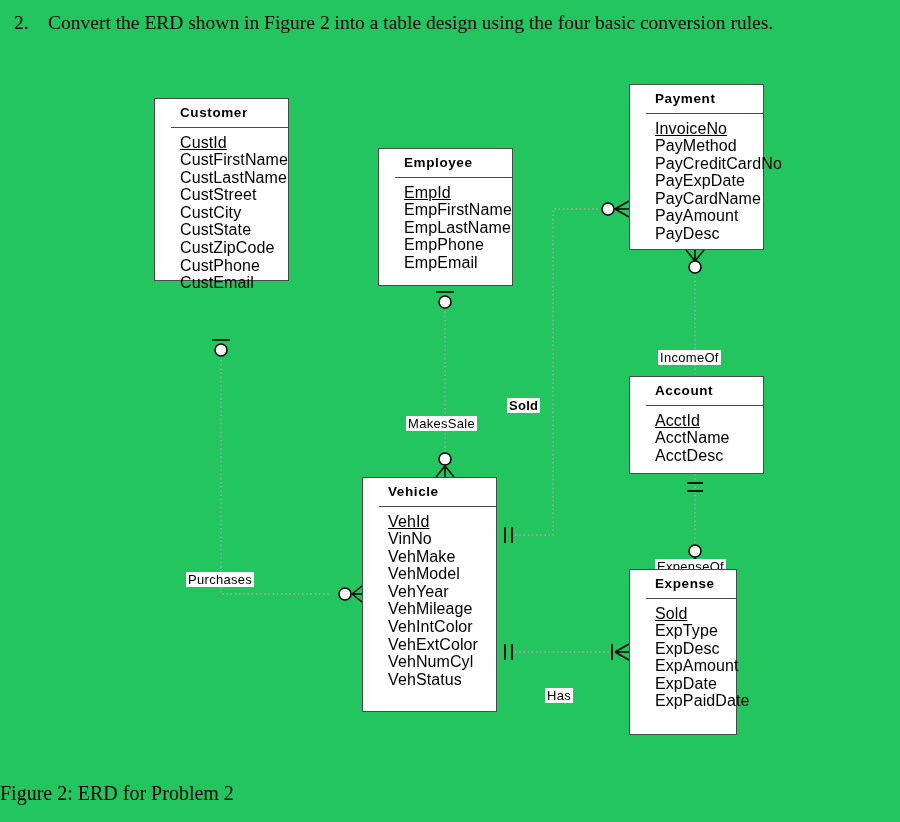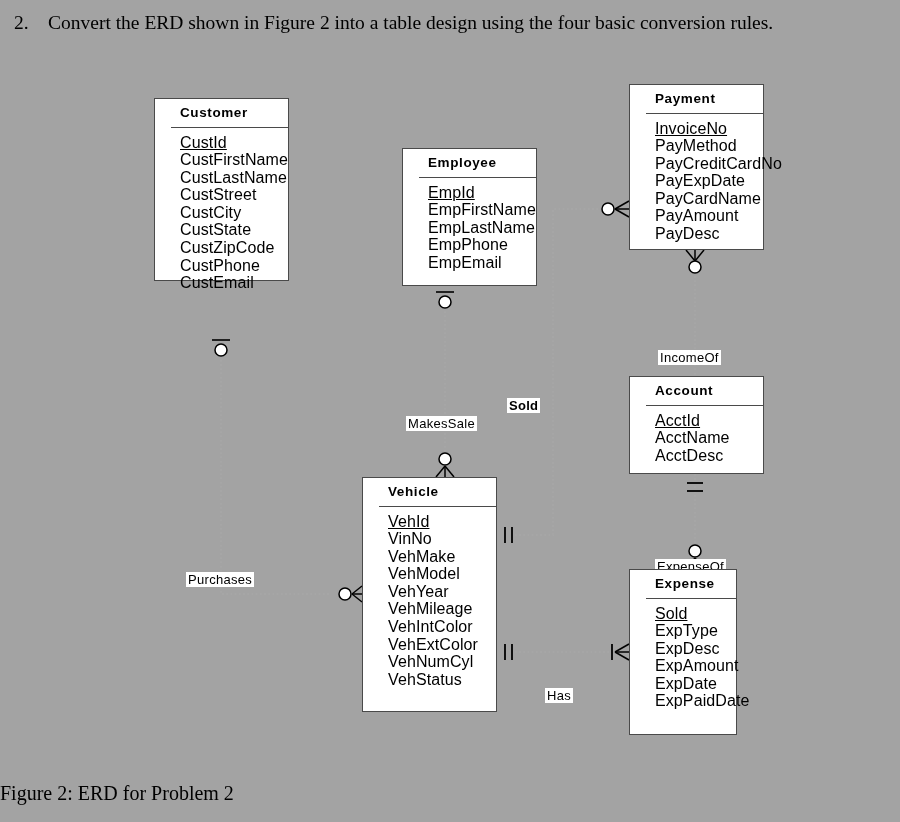--- a/index.html
+++ b/index.html
@@ -5,21 +5,21 @@
 <style>
   html, body {
     margin: 0;
     padding: 0;
     background: #ffffff;
   }
   #page {
     position: relative;
     width: 900px;
     height: 822px;
-    background: #a3a3a3;
+    background: #22c55e;
     overflow: hidden;
     font-family: "Liberation Sans", sans-serif;
   }
 
   
   #question {
     position: absolute;
     left: 14px;
     top: 12px;
     width: 880px;
@@ -220,21 +220,21 @@
           <div class="attr">CustFirstName</div>
           <div class="attr">CustLastName</div>
           <div class="attr">CustStreet</div>
           <div class="attr">CustCity</div>
           <div class="attr">CustState</div>
           <div class="attr">CustZipCode</div>
           <div class="attr">CustPhone</div>
           <div class="attr">CustEmail</div>
         </div>
       </div>
-      <div class="entity" style="left: 378px; top: 148px; width: 135px; height: 138px; margin-left: 24px;">
+      <div class="entity" style="left: 378px; top: 148px; width: 135px; height: 138px;">
         <div class="entity-title">Employee</div>
         <div class="entity-attrs">
           <div class="attr pk">EmpId</div>
           <div class="attr">EmpFirstName</div>
           <div class="attr">EmpLastName</div>
           <div class="attr">EmpPhone</div>
           <div class="attr">EmpEmail</div>
         </div>
       </div>
       <div class="entity" style="left: 629px; top: 84px; width: 135px; height: 166px;">

